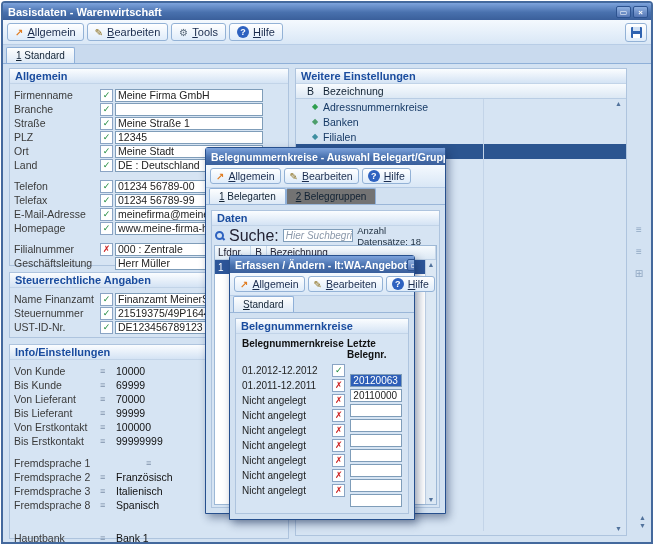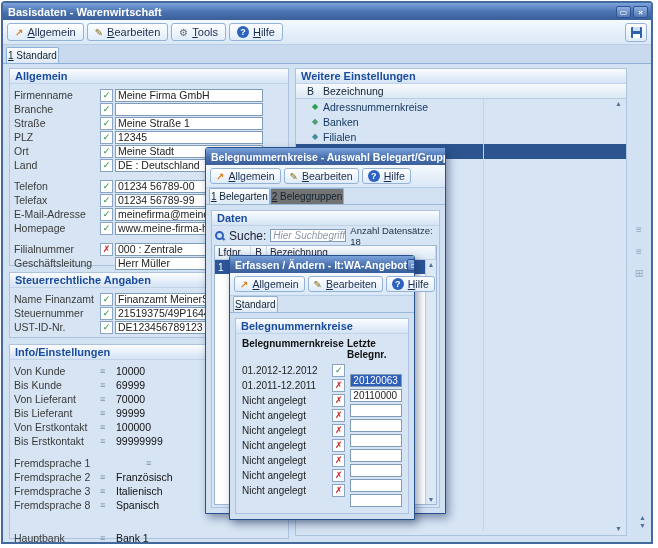--- a/index.html
+++ b/index.html
@@ -29,21 +29,21 @@
     font-size:9px; line-height:12px; text-align:center; font-weight:bold; }
   .spacer { flex:1; }
   .savebtn { width:22px; height:19px; display:flex; align-items:center; justify-content:center;
     border:1px solid #93b2d6; border-radius:3px; background:linear-gradient(#ffffff,#dfecfa); }
   .disk { width:11px; height:11px; background:#2e62b0; border-radius:1px; position:relative; }
   .disk::before { content:""; position:absolute; left:2px; top:0; width:7px; height:4px; background:#cfe0f4; }
   .disk::after  { content:""; position:absolute; left:2px; bottom:0; width:7px; height:4px; background:#fff; }
 
   .tabrow { height:19px; display:flex; align-items:flex-end; padding-left:3px;
     background:#c9daee; border-bottom:1px solid #8fb0d8; }
-  .tab { padding:2px 1px; font-size:10px; color:#123; border:1px solid #8fb0d8; border-bottom:none;
+  .tab { padding:2px 9px; font-size:10px; color:#123; border:1px solid #8fb0d8; border-bottom:none;
     border-radius:2px 2px 0 0; background:linear-gradient(#fdfefe,#dde9f6); display:inline-block; }
   .tab::first-letter { text-decoration:underline; }
   .tab.inactive { background:#737373; }
 
   .content { position:absolute; left:0; top:61px; right:0; bottom:0; background:#d3e2f2; }
 
   .grp { position:absolute; border:1px solid #aec4de; background:#d6e4f3; }
   .ghead { height:15px; line-height:14px; padding-left:5px; font-weight:bold; color:#1a4c9e; font-size:11px;
     background:linear-gradient(#fbfdff,#d4e3f4); border-bottom:1px solid #c2d4e8; }
   .gbody { position:relative; padding:4px; }
@@ -99,21 +99,21 @@
     border-bottom:1px solid #9ab6d8; }
   .dbody { flex:1; padding:5px; display:flex; flex-direction:column; min-height:0; }
   .dbody .grp { position:static; width:100%; height:100%; display:flex; flex-direction:column; min-height:0; }
 
   .srow { height:19px; flex:none; display:flex; align-items:center; gap:4px; padding:0 3px; }
   .mag { width:10px; height:10px; position:relative; flex:none; }
   .mag::before { content:""; position:absolute; left:0; top:0; width:5px; height:5px;
     border:2px solid #2e62c0; border-radius:50%; }
   .mag::after { content:""; position:absolute; left:7px; top:7px; width:3px; height:2px;
     background:#2e62c0; transform:rotate(45deg); }
-  .slab { font-size:12px; color:#223; }
+  .slab { font-size:16px; color:#223; }
   .sinp { width:84px; height:13px; border:1px solid #7f9db9; background:#fff; font-size:10px;
     font-style:italic; color:#8b98aa; padding:0 2px; overflow:hidden; white-space:nowrap; }
   .scount { margin-left:auto; font-size:9.5px; color:#234; }
 
   .list { flex:1; position:relative; background:#fff; border:1px solid #9db8d6; margin:0 2px 2px 2px;
     min-height:0; overflow:hidden; }
   .lhead { display:flex; align-items:center; height:14px; font-size:10px; color:#223;
     background:linear-gradient(#f6fafd,#dde9f5); border-bottom:1px solid #bccfe4; }
   .lhead span { border-right:1px solid #c6d6e8; height:100%; line-height:13px; }
   .lc1 { width:36px; padding-left:3px; } .lc2 { width:16px; text-align:center; } .lc3 { flex:1; padding-left:3px; }

